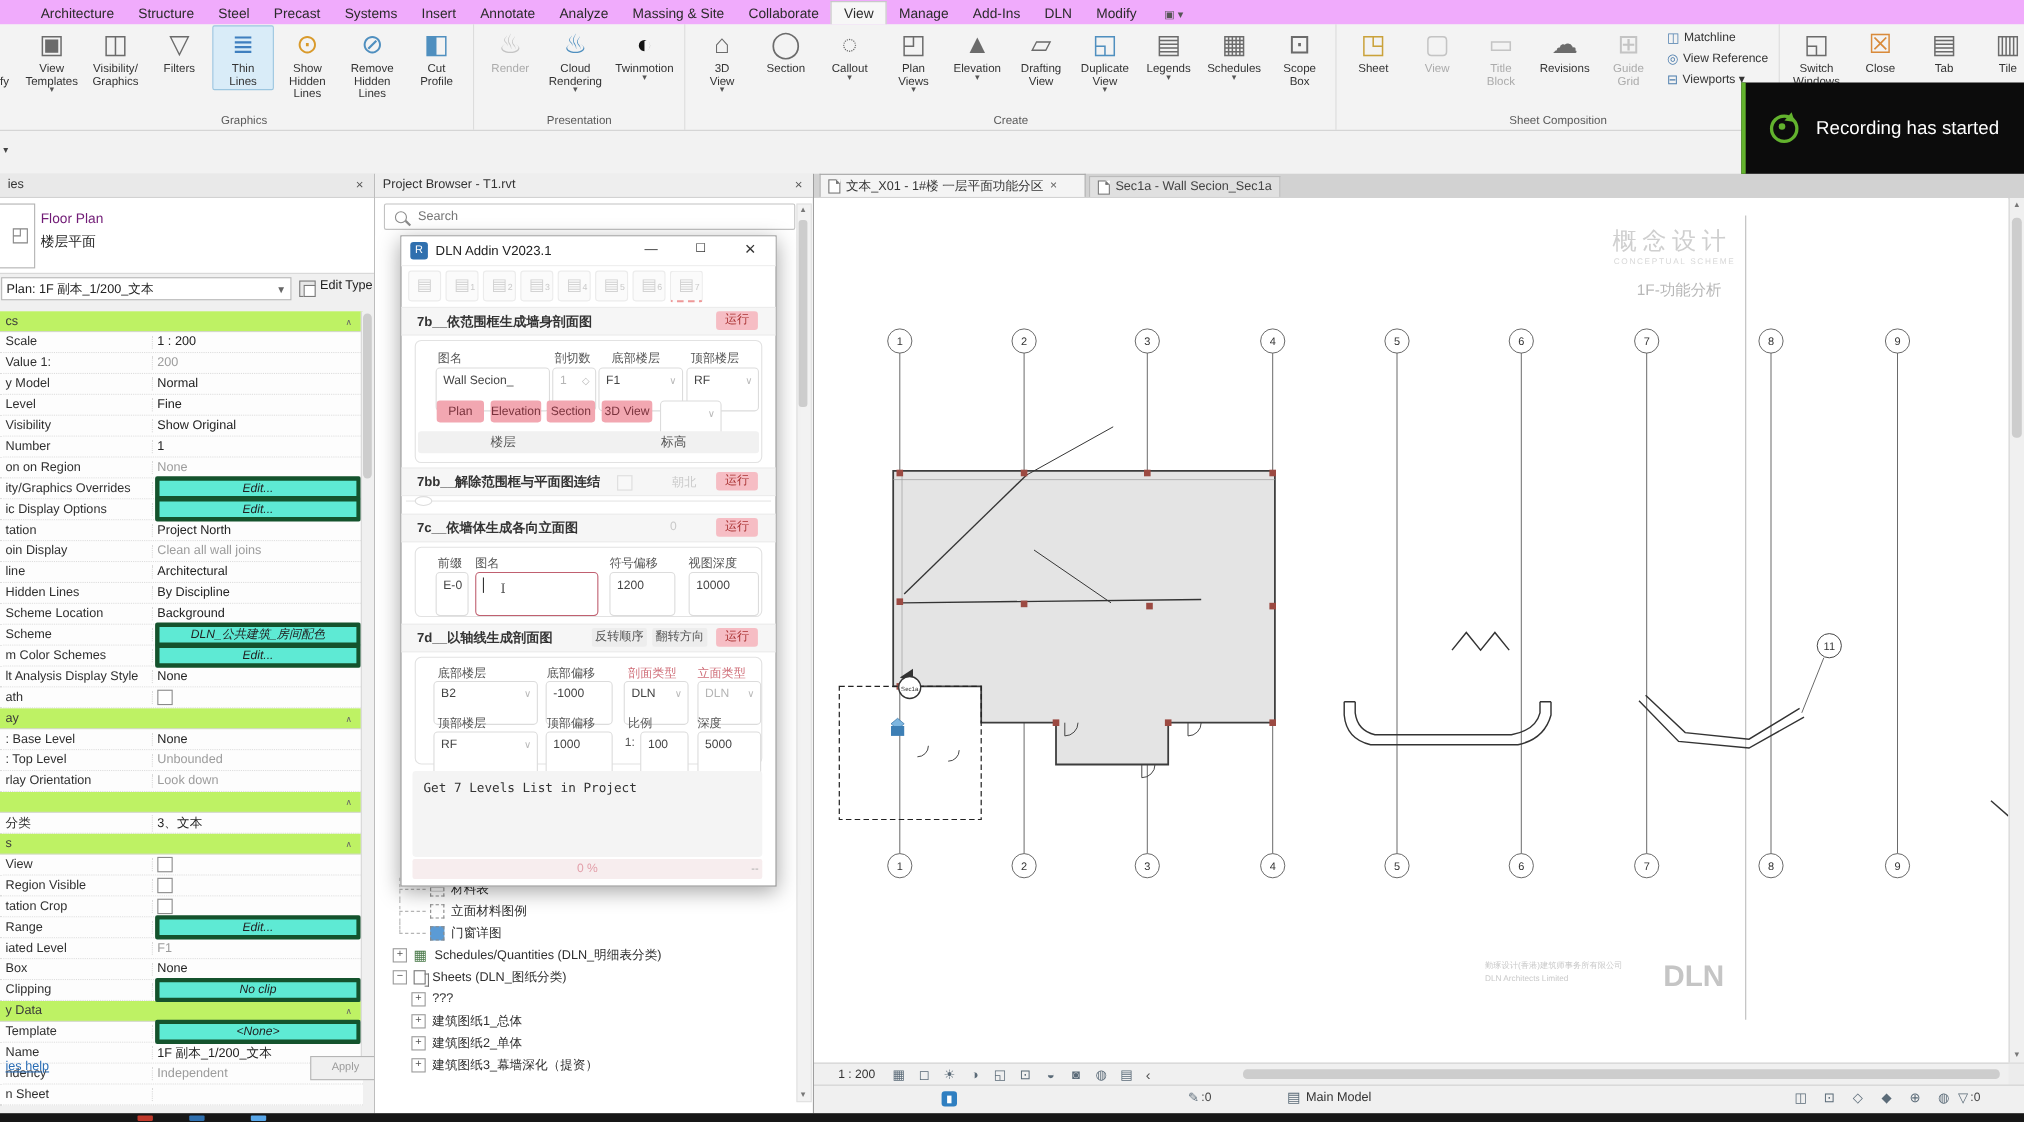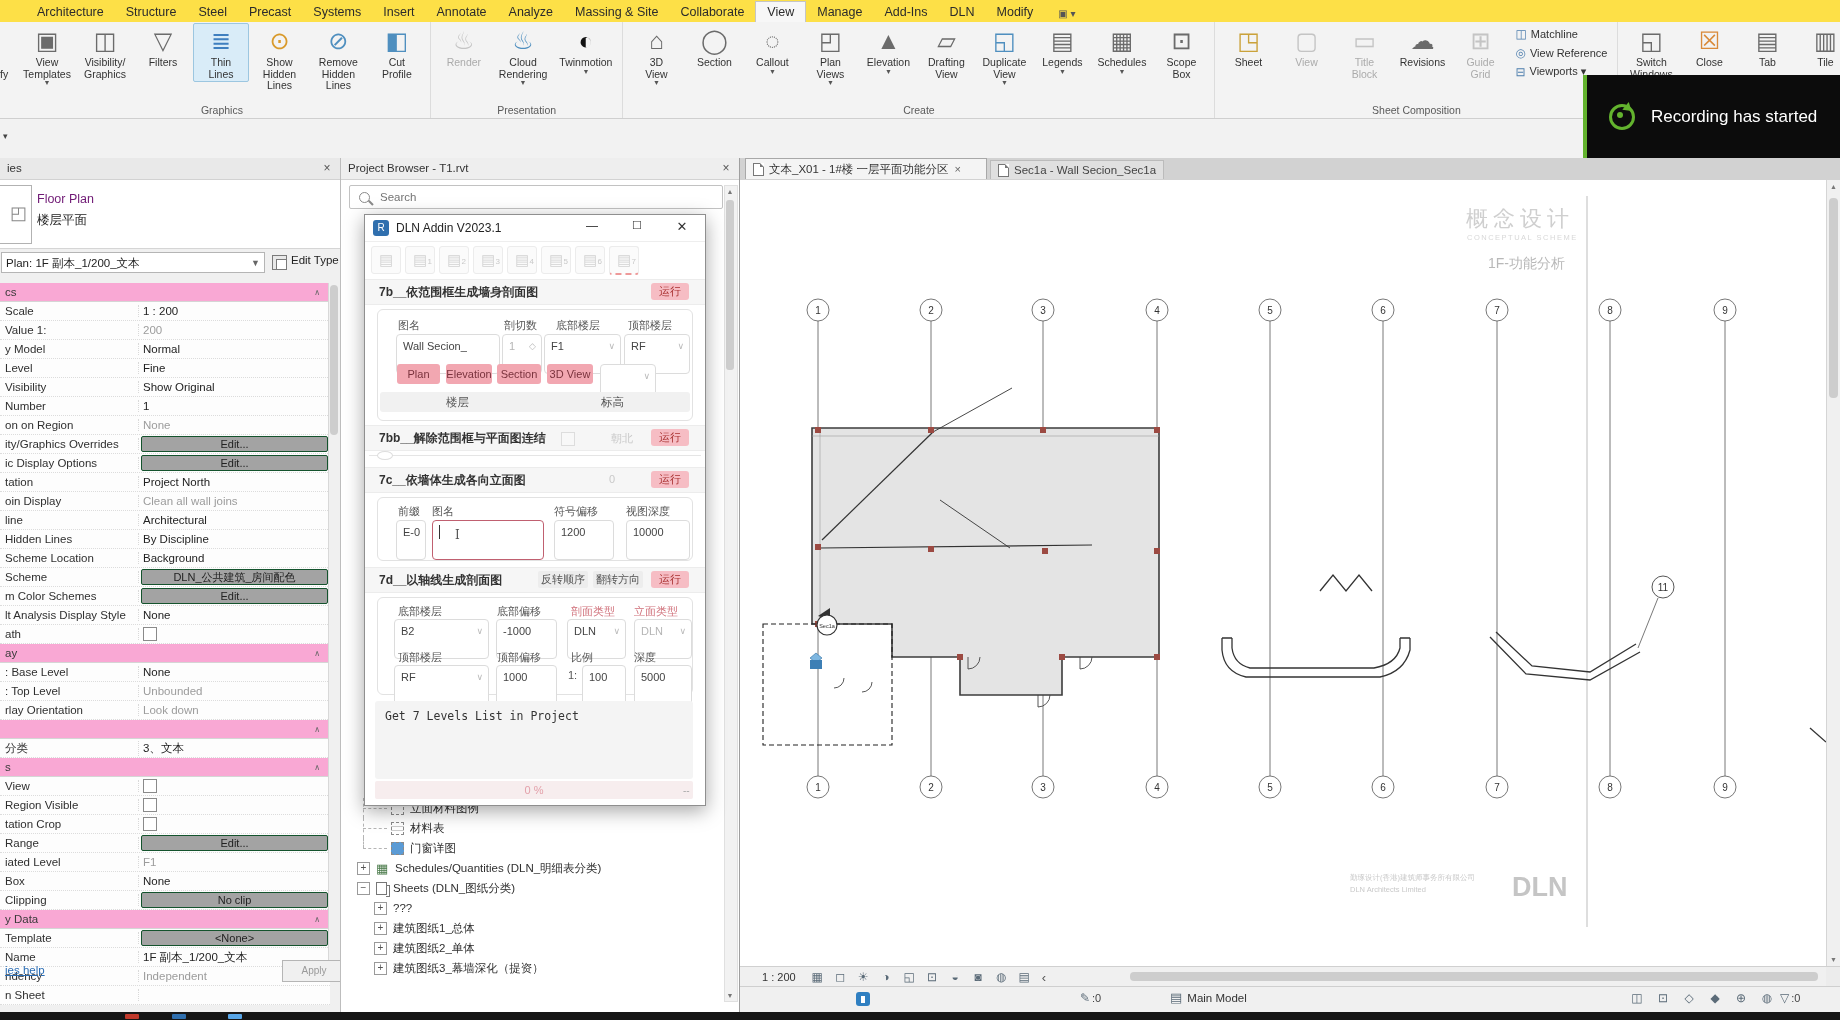--- a/index.html
+++ b/index.html
@@ -1,21 +1,21 @@
 <!DOCTYPE html>
 <html><head>
 <meta charset="utf-8">
 <style>
   html,body{margin:0;padding:0;}
   body{width:1840px;height:1020px;font-family:"Liberation Sans",sans-serif;background:#f0f0f0;overflow:hidden;position:relative;}
   #app{position:absolute;inset:0;width:1840px;height:1020px;overflow:hidden;}
 
   
   #ribbon{position:absolute;left:0;top:0;width:1840px;height:118px;background:#f3f3f3;border-bottom:1px solid #cfcfcf;}
-  #rtabs{position:absolute;left:0;top:0;width:1840px;height:22px;background:#fde047;display:flex;align-items:flex-end;padding-left:26px;box-sizing:border-box;}
+  #rtabs{position:absolute;left:0;top:0;width:1840px;height:22px;background:#f0abfc;display:flex;align-items:flex-end;padding-left:26px;box-sizing:border-box;}
   .rtab{font-size:12.5px;color:#2b2b2b;padding:3px 11px;cursor:default;white-space:nowrap;}
   .rtab.act{background:#f7f7f7;border:1px solid #c5c5c5;border-bottom:none;}
   #ribbon-toggle{font-size:10px;color:#555;margin-left:10px;padding:3px 4px;}
   #rgroups{position:absolute;left:14px;top:22px;height:96px;display:flex;}
   .rgroup{display:flex;flex-direction:column;border-right:1px solid #dcdcdc;padding:0 4px;}
   .rbtns{display:flex;align-items:flex-start;flex:1;}
   .rbtn{min-width:46px;display:flex;flex-direction:column;align-items:center;padding:3px 4px 1px;margin:1px;border:1px solid transparent;border-radius:2px;}
   .rbtn .ric{font-size:24px;line-height:28px;color:#6b6b6b;}
   .rbtn .rlbl{font-size:10.5px;line-height:11.5px;color:#333;text-align:center;white-space:pre-line;margin-top:2px;}
   .rbtn.dis .ric{color:#c4c4c4 !important;}
@@ -58,24 +58,24 @@
   #psel .sel{position:absolute;left:1px;top:2px;width:264px;height:21px;background:#fff;border:1px solid #b5b5b5;font-size:11.5px;color:#222;line-height:21px;padding-left:4px;box-sizing:border-box;}
   #psel .sel .dd{position:absolute;right:4px;top:0;color:#666;font-size:9px;}
   #psel .etico{position:absolute;left:272px;top:5px;width:13px;height:13px;border:1px solid #7a7a7a;background:#e8e8e8;}
   #psel .etico:after{content:"";position:absolute;left:3px;top:3px;width:9px;height:9px;border:1px solid #7a7a7a;background:#fff;}
   #psel .etxt{position:absolute;left:291px;top:4px;font-size:11.5px;color:#222;}
   #pgrid{position:absolute;left:0;top:125px;width:330px;}
   .prow{height:18px;display:flex;border-bottom:1px dotted #dcdcdc;background:#fdfdfd;font-size:11.5px;align-items:center;}
   .prow .pl{width:139px;padding-left:5px;color:#2f2f2f;white-space:nowrap;overflow:hidden;border-right:1px dotted #d9d9d9;box-sizing:border-box;}
   .prow .pvl{flex:1;padding-left:4px;color:#222;white-space:nowrap;overflow:hidden;}
   .prow.gray .pvl{color:#9c9c9c;}
-  .prow.sec{background:#f9a8d4;border-bottom:1px solid #d5d5d5;justify-content:space-between;}
+  .prow.sec{background:#bef264;border-bottom:1px solid #d5d5d5;justify-content:space-between;}
   .prow.sec .pl{border-right:none;color:#3a3a3a;}
   .prow.sec .chev{margin-left:auto;margin-right:10px;font-size:8px;color:#666;}
-  .pbtn{flex:1;margin:1px 2px 1px 2px;height:14px;background:#a3a3a3;border:1px solid #14532d;border-radius:2px;font-size:11px;color:#222;text-align:center;line-height:14px;white-space:nowrap;overflow:hidden;}
+  .pbtn{flex:1;margin:1px 2px 1px 2px;height:14px;background:#5eead4;border:4px solid #14532d;border-radius:2px;font-size:11px;color:#222;text-align:center;line-height:14px;white-space:nowrap;overflow:hidden;font-style:italic;}
   .pchk{width:12px;height:12px;border:1px solid #8a8a8a;background:#fff;margin-left:4px;}
   #pscroll{position:absolute;right:0;top:125px;width:11px;height:690px;background:#f0f0f0;border-left:1px solid #d8d8d8;}
   #pscroll .th{position:absolute;left:1px;top:2px;width:8px;height:150px;background:#cdcdcd;border-radius:4px;}
   #phelp{position:absolute;left:5px;top:806px;font-size:11.5px;color:#2a6db5;text-decoration:underline;}
   #papply{position:absolute;left:282px;top:802px;width:62px;height:20px;background:#f0f0f0;border:1px solid #b5b5b5;font-size:10px;color:#9a9a9a;text-align:center;line-height:20px;}
 
   
   #browser{position:absolute;left:341px;top:158px;width:399px;height:854px;background:#fff;border-right:1px solid #9f9f9f;box-sizing:border-box;}
   #browser .phead{background:#eee;}
   #bsearch{position:absolute;left:8px;top:27px;width:372px;height:22px;background:#fff;border:1px solid #c2c2c2;border-radius:2px;display:flex;align-items:center;}
@@ -577,26 +577,26 @@
     <div class="phead"><span>Project Browser - T1.rvt</span>
       <span class="pclose">×</span>
     </div>
     <div id="bsearch">
       <span class="mag"></span>
       <input placeholder="Search" style="">
     </div>
     <div id="btree">
       <div id="btreeitems">
           <div class="ti a">
+            <span class="tico grid"></span>
+            <span>材料表</span>
+          </div>
+          <div class="ti a">
             <span class="tico plain"></span>
             <span>立面材料图例</span>
-          </div>
-          <div class="ti a">
-            <span class="tico grid"></span>
-            <span>材料表</span>
           </div>
           <div class="ti a last">
             <span class="tico blue"></span>
             <span>门窗详图</span>
           </div>
           <div class="ti b">
             <span class="exp">+</span>
             <span class="tico table">▦</span>
             <span>Schedules/Quantities (DLN_明细表分类)</span>
           </div>

